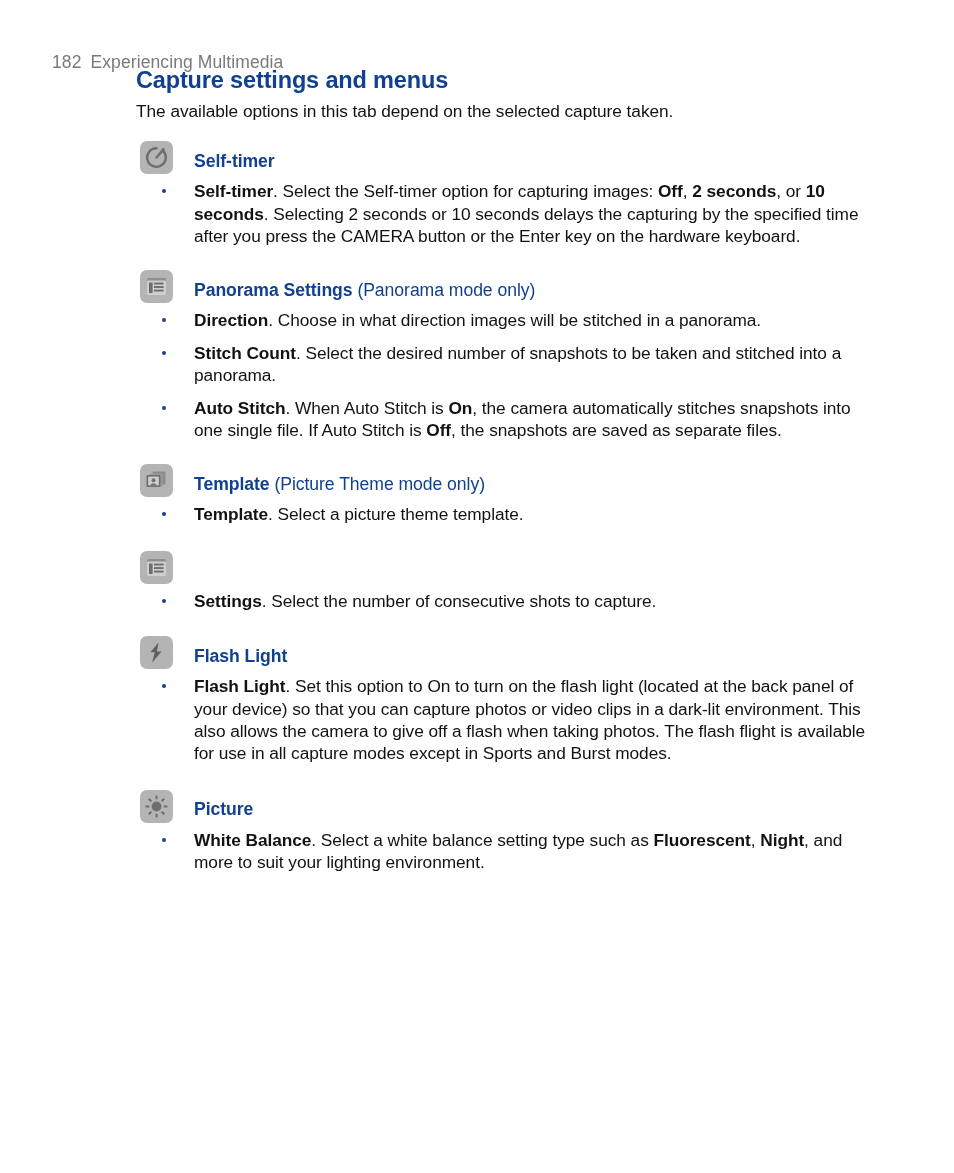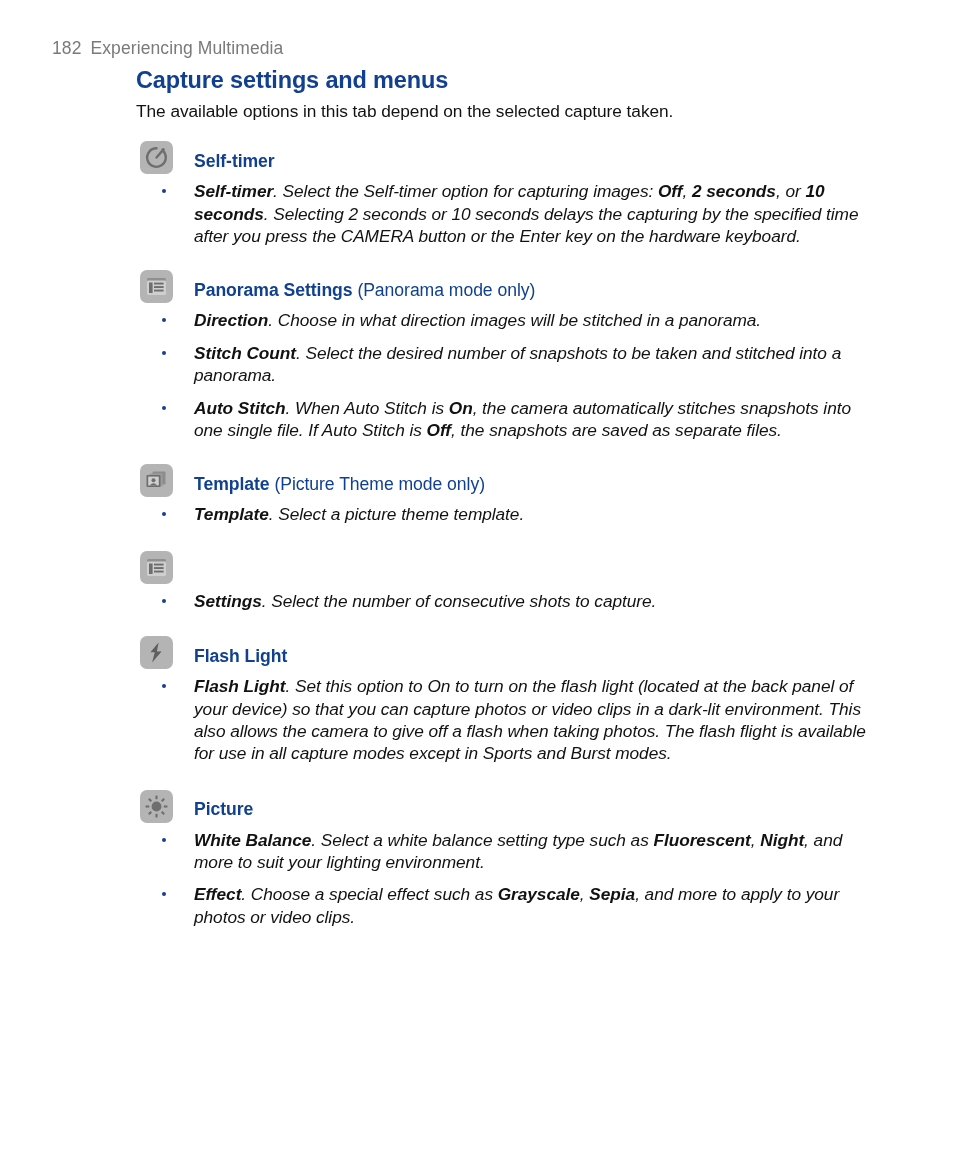--- a/index.html
+++ b/index.html
@@ -20,21 +20,21 @@
     position: relative;
     width: 954px;
     height: 1173px;
     box-sizing: border-box;
   }
 
   
   .running-head {
     position: absolute;
     left: 52px;
-    top: 38px;
+    top: 52px;
     font-size: 17.5px;
     color: #7a7a7a;
     letter-spacing: 0.1px;
     white-space: nowrap;
   }
   .running-head .folio {
     margin-right: 9px;
   }
 
   
@@ -101,21 +101,20 @@
   }
   .head-text .paren {
     font-weight: normal;
   }
 
   
   ul.bullets {
     list-style: none;
     margin: 2px 0 0 0;
     padding: 0;
-    font-style: italic;
   }
   ul.bullets li {
     position: relative;
     padding-left: 58px;
     margin-top: 10px;
     font-size: 17.3px;
     line-height: 1.295;
     color: #121212;
     letter-spacing: -0.06px;
   }
@@ -263,18 +262,17 @@
               <line x1="21.7" y1="21.7" x2="24.2" y2="24.2"></line>
               <line x1="24.2" y1="8.8" x2="21.7" y2="11.3"></line>
               <line x1="11.3" y1="21.7" x2="8.8" y2="24.2"></line>
             </g>
           </svg>
         </span>
         <span class="head-text"><span class="strong">Picture</span></span>
       </div>
       <ul class="bullets">
         <li><b>White Balance</b><span>. Select a white balance setting type such as </span><b>Fluorescent</b><span>, </span><b>Night</b><span>, and more to suit your lighting environment.</span></li>
-        <li><b>Effect</b><span>. Choose a special effect such as </span><b>Grayscale</b><span>, </span><b>Sepia</b><span>, and more to apply to your photos or video clips.</span></li>
       </ul>
     </div>
 
   </div>
 </div>
 
 </body></html>

